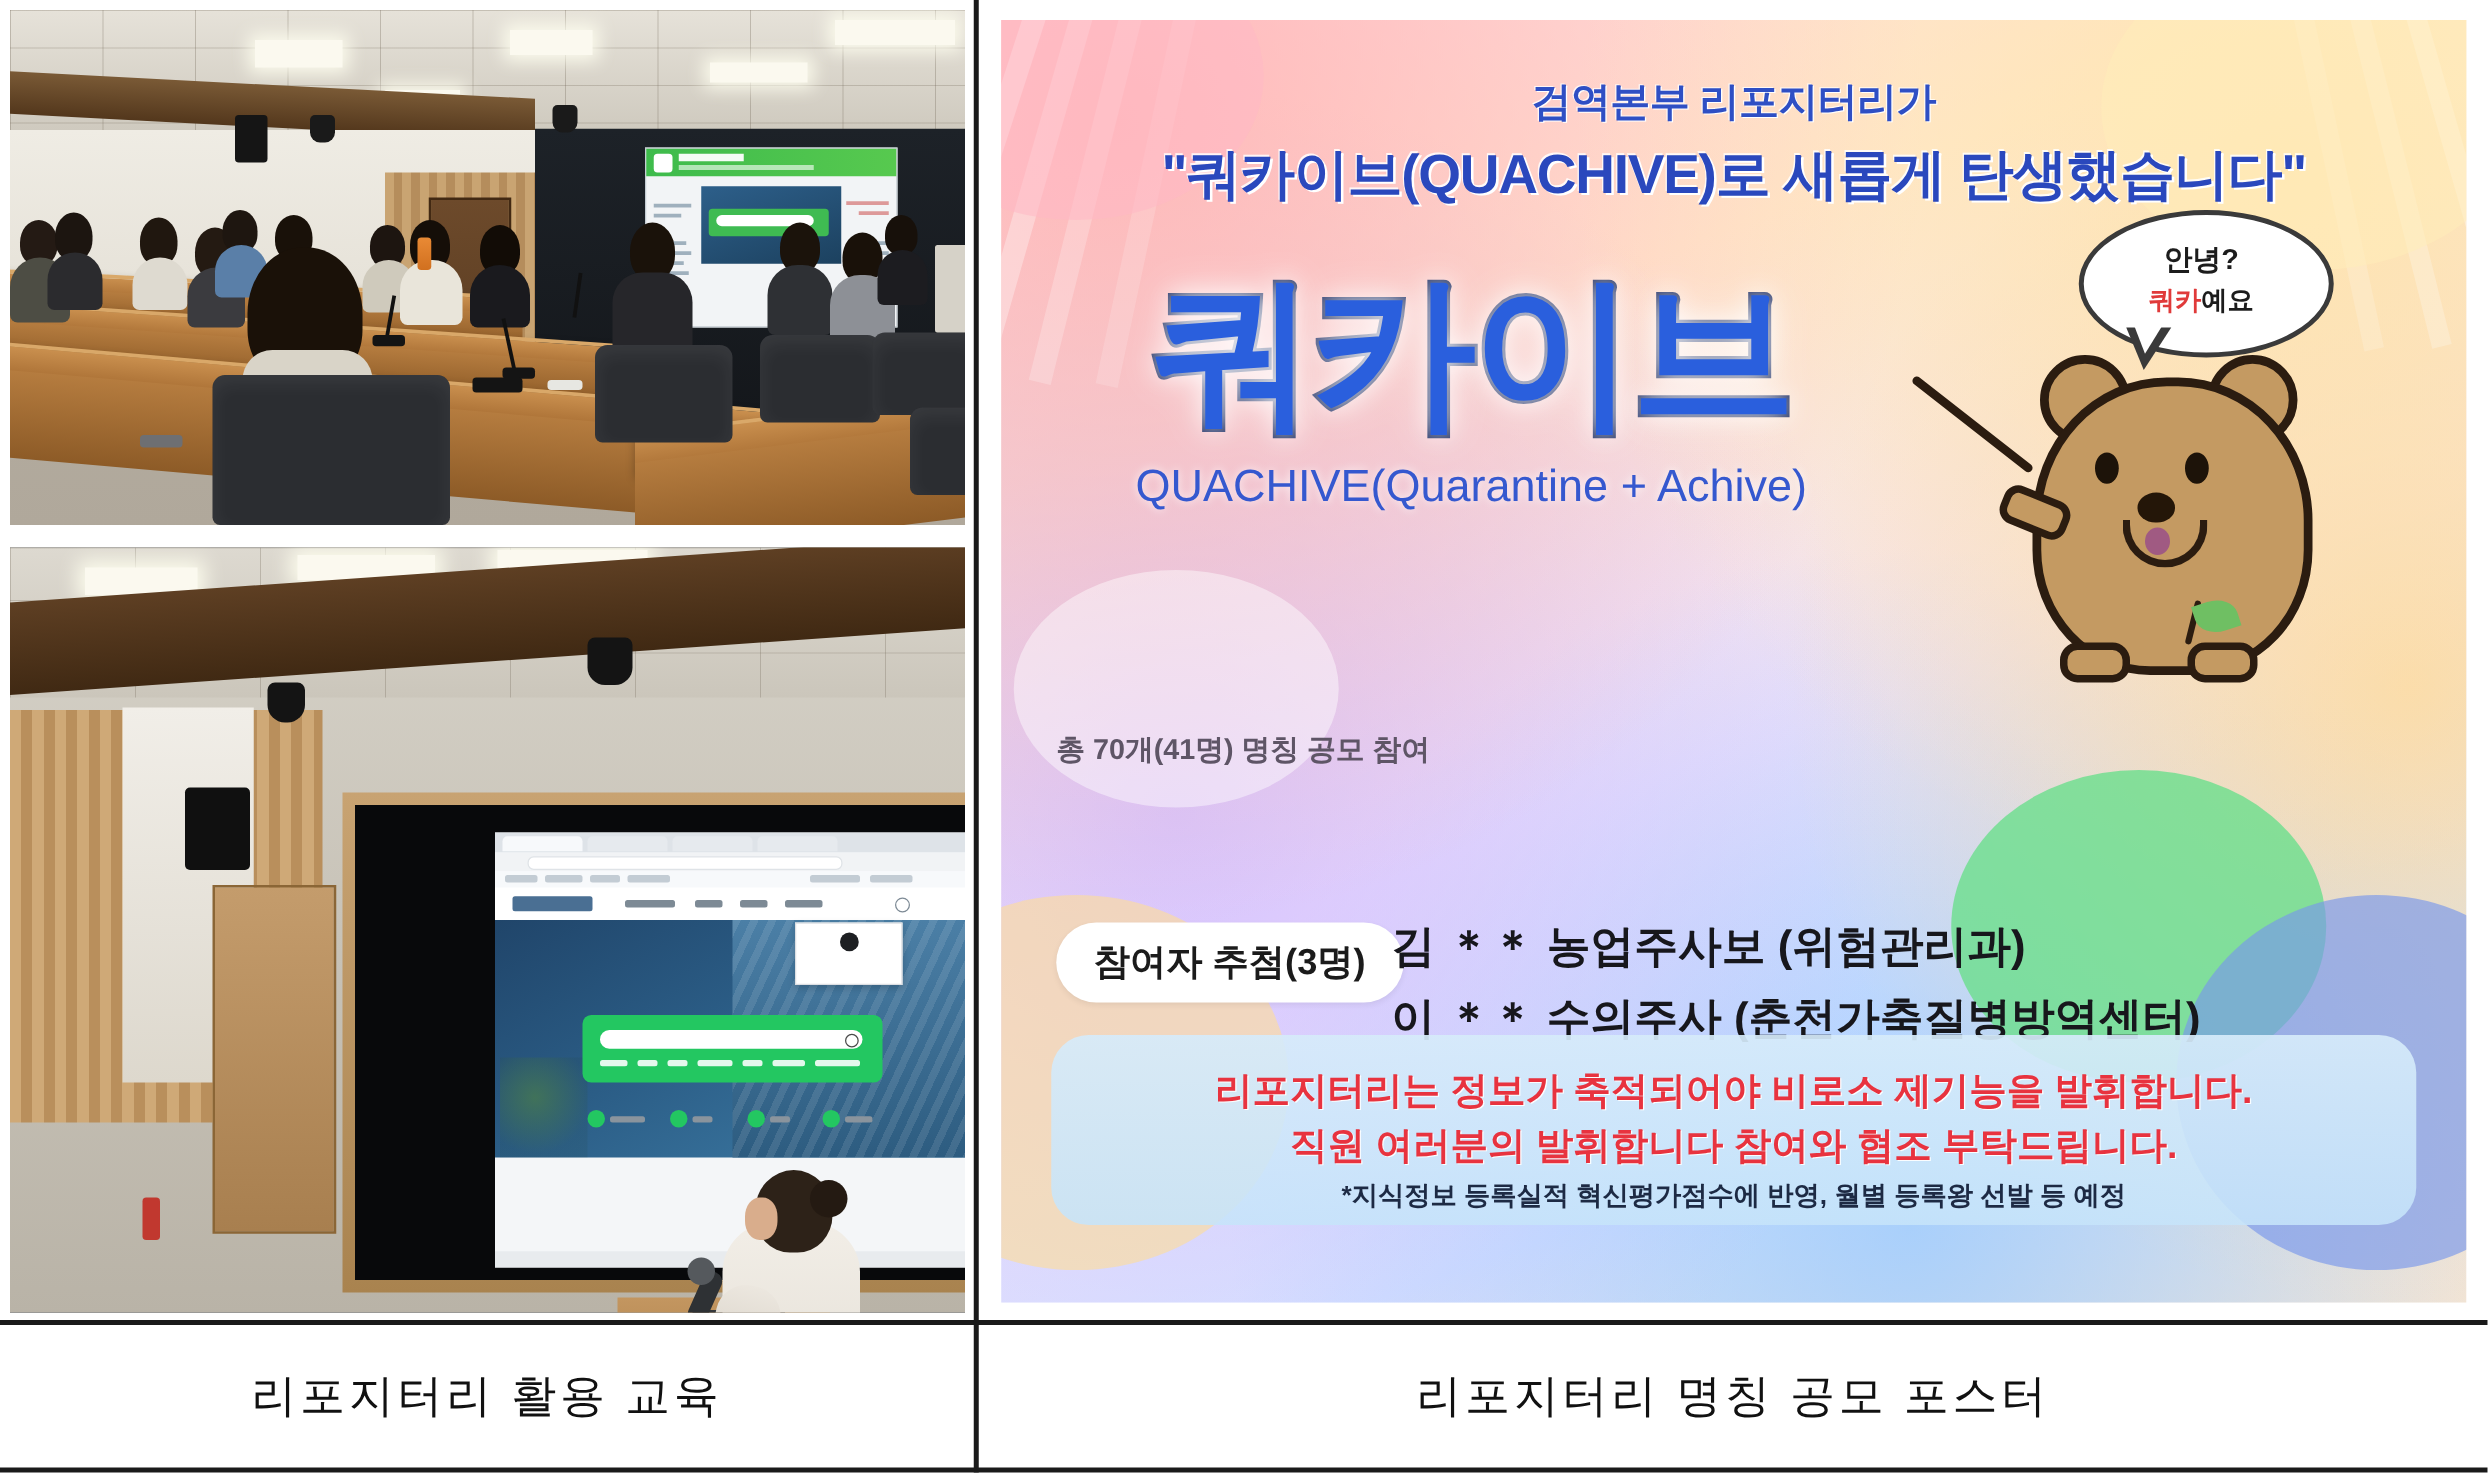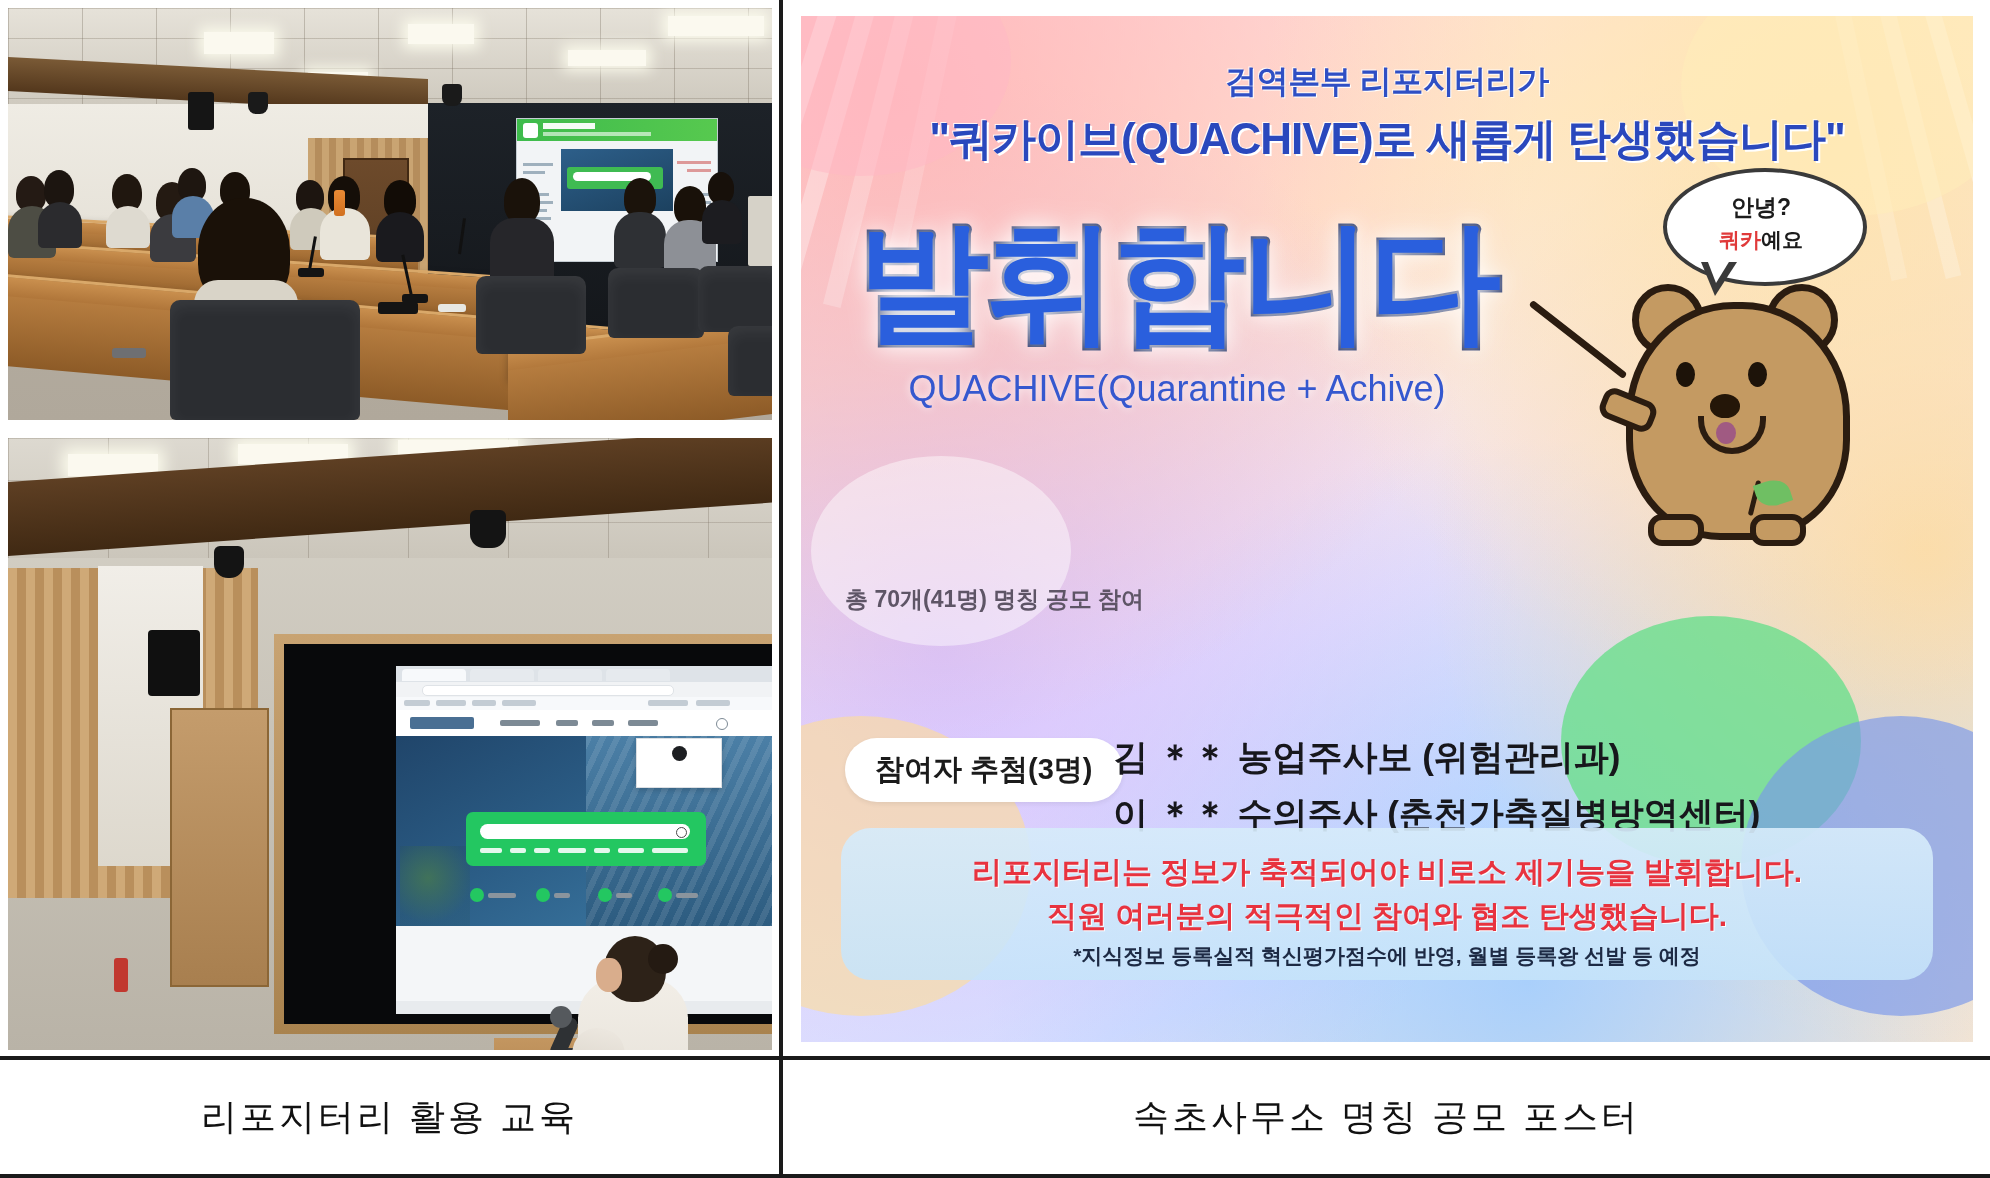--- a/index.html
+++ b/index.html
@@ -423,21 +423,21 @@
       <div class="blob" style="left:760px;top:600px;width:300px;height:250px;background:rgba(106,222,140,.80);"></div>
       <div class="blob" style="left:940px;top:700px;width:320px;height:300px;background:rgba(120,150,235,.65);"></div>
       <div class="blob" style="left:-110px;top:700px;width:340px;height:300px;background:rgba(255,222,150,.6);"></div>
       <div class="blob" style="left:10px;top:440px;width:260px;height:190px;background:rgba(255,255,255,.45);"></div>
       <div class="blob" style="left:880px;top:-60px;width:340px;height:260px;background:rgba(255,236,186,.55);"></div>
       <div class="blob" style="left:-90px;top:-70px;width:300px;height:230px;background:rgba(255,184,196,.55);"></div>
 
       <div class="poster-line1">검역본부 리포지터리가</div>
       <div class="poster-line2">"쿼카이브(QUACHIVE)로 새롭게 탄생했습니다"</div>
 
-      <div class="poster-wordmark">발휘합니다</div>
+      <div class="poster-wordmark">쿼카이브</div>
       <div class="poster-acronym">QUACHIVE(Quarantine + Achive)</div>
 
       <div class="bubble"></div>
       <div class="bubble-tail"></div>
       <div class="bubble-tail-in"></div>
       <div class="bubble-t1">안녕?</div>
       <div class="bubble-t2">
         <span class="rd">쿼카</span><span>예요</span>
       </div>
 
@@ -464,26 +464,26 @@
       <div class="row" style="left:44px;top:722px;">
         <div class="pill">참여자 추첨(3명)</div>
       </div>
       <div class="draw-list" style="top:718px;">
         <div class="draw-item">김 ＊＊  농업주사보 (위험관리과)</div>
         <div class="draw-item">이 ＊＊  수의주사 (춘천가축질병방역센터)</div>
       </div>
 
       <div class="cta-card"></div>
       <div class="cta1">리포지터리는 정보가 축적되어야 비로소 제기능을 발휘합니다.</div>
-      <div class="cta2">직원 여러분의 적극적인 참여와 협조 탄생했습니다.</div>
+      <div class="cta2">직원 여러분의 발휘합니다 참여와 협조 부탁드립니다.</div>
       <div class="cta3">*지식정보 등록실적 혁신평가점수에 반영, 월별 등록왕 선발 등 예정</div>
     </div>
   </div>
 
   <div class="v-divider"></div>
   <div class="h-divider"></div>
   <div class="v-divider-caption"></div>
   <div class="h-divider-bottom"></div>
 
   <div class="caption" id="caption-left">리포지터리 활용 교육</div>
-  <div class="caption" id="caption-right">속초사무소 명칭 공모 포스터</div>
+  <div class="caption" id="caption-right">리포지터리 명칭 공모 포스터</div>
 
 </div>
 
 </body></html>

